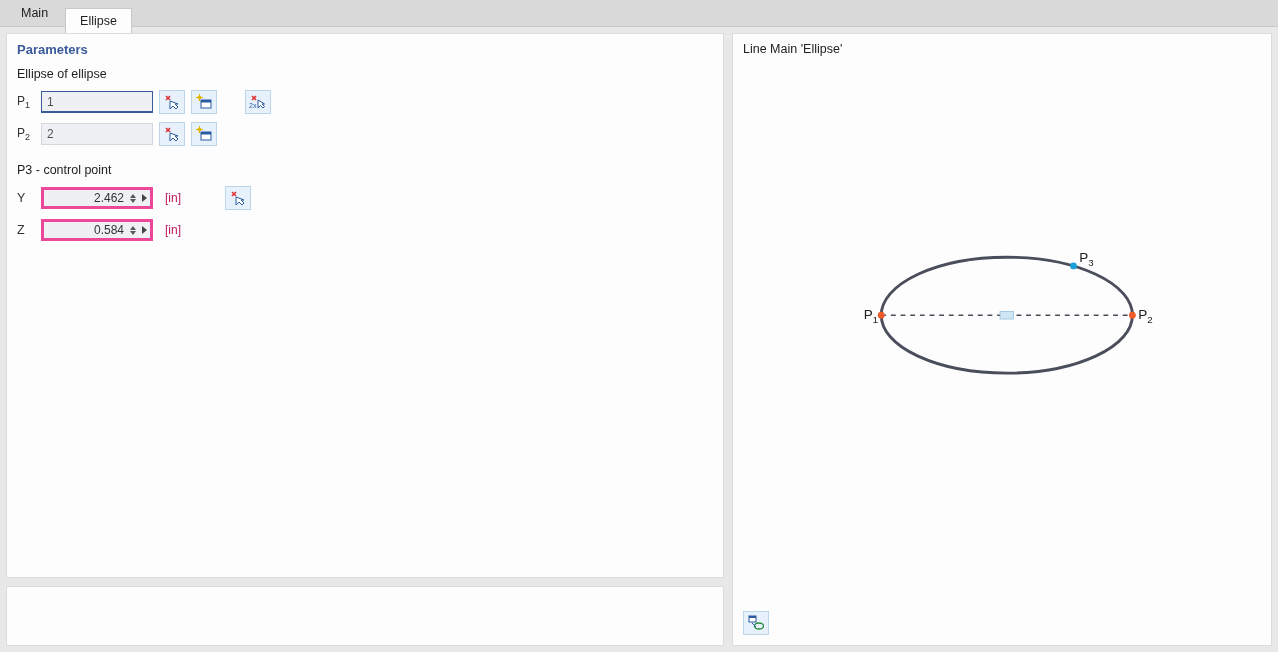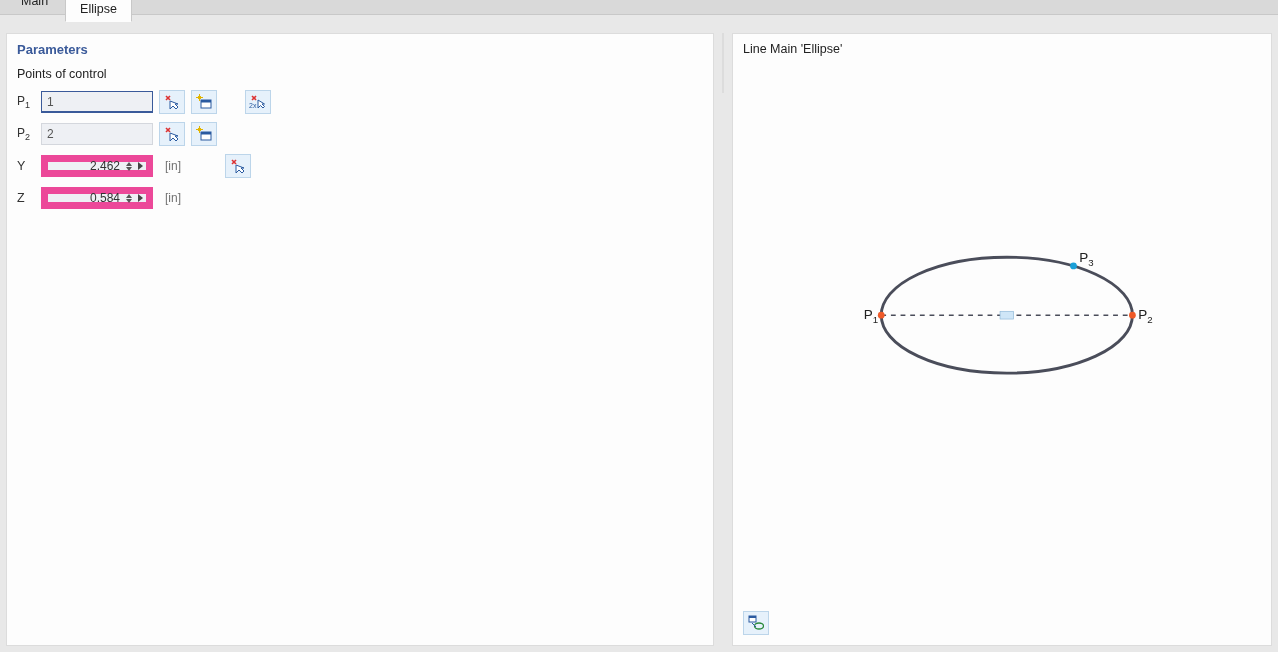--- a/index.html
+++ b/index.html
@@ -7,21 +7,21 @@
     margin: 0; padding: 0;
     width: 1278px; height: 652px;
     font-family: "Segoe UI", Tahoma, Arial, sans-serif;
     font-size: 12px;
     color: #333;
     background: #e8e8e8;
     overflow: hidden;
   }
   .window { width: 1278px; height: 652px; position: relative; }
   .tabbar {
-    height: 15px;
+    height: 27px;
     background: #d9d9d9;
     display: flex; align-items: flex-end;
     padding-left: 6px;
     border-bottom: 1px solid #c8c8c8;
   }
   .tab {
     padding: 5px 14px 5px 14px;
     margin-right: 2px;
     font-size: 12.5px;
     cursor: pointer;
@@ -36,21 +36,21 @@
   }
   .content {
     position: absolute;
     top: 27px; left: 0; right: 0; bottom: 0;
     display: flex;
     padding: 6px;
     gap: 8px;
   }
   .left-col {
     width: 718px;
-    display: flex; flex-direction: row; gap: 8px;
+    display: flex; flex-direction: column; gap: 8px;
   }
   .panel {
     background: #fdfdfd;
     border: 1px solid #dcdcdc;
   }
   .params { flex: 1; padding: 8px 10px; }
   .footer { height: 60px; }
   .right { flex: 1; padding: 8px 10px; position: relative; }
   .section-title {
     color: #3a5a9a; font-weight: 600; font-size: 13px;
@@ -80,21 +80,21 @@
     background: #e6f1fb;
     border: 1px solid #bcd5ea;
     display: inline-flex; align-items: center; justify-content: center;
     cursor: pointer;
   }
   .iconbtn.gap { margin-left: 22px; }
   .numwrap {
     display: flex; align-items: center;
     width: 112px; height: 22px;
     background: #eef0f4;
-    border: 7px solid #ec4899;
+    border: 3px solid #ec4899;
   }
   .numval {
     flex: 1; text-align: right; padding-right: 4px;
     font-size: 12px; color:#333;
   }
   .spinners {
     width: 10px; display: flex; flex-direction: column; justify-content: center; align-items: center;
     gap: 1px;
   }
   .sp {
@@ -104,21 +104,21 @@
   .sp.up { border-bottom: 4px solid #555; }
   .sp.dn { border-top: 4px solid #555; }
   .menuarrow {
     width: 12px; display:flex; align-items:center; justify-content:center;
     cursor: pointer;
   }
   .menuarrow .tri {
     width:0; height:0; border-top:4px solid transparent; border-bottom:4px solid transparent;
     border-left:5px solid #444;
   }
-  .unit { margin-left: 6px; color:#737373; font-size:12px; }
+  .unit { margin-left: 6px; color:#be185d; font-size:12px; }
   .axislabel { width: 18px; font-size:12.5px; }
   .preview-title { font-size: 12.5px; color:#222; margin-bottom: 6px; }
   .preview-area {
     position: absolute; top: 30px; left: 8px; right: 8px; bottom: 40px;
   }
   .corner-btn {
     position: absolute; left: 10px; bottom: 10px;
     width: 26px; height: 24px;
     background: #e6f1fb;
     border: 1px solid #bcd5ea;
@@ -141,21 +141,21 @@
     </div>
   </div>
 
   <div class="content">
 
     <div class="left-col">
 
       <div class="panel params">
         <div class="section-title">Parameters</div>
 
-        <div class="subheading">Points of control</div>
+        <div class="subheading">Ellipse of ellipse</div>
 
         <div class="row">
           <div class="plabel">
             <span>P</span><sub>1</sub>
           </div>
           <input class="txt active" value="1" style="">
           <div class="iconbtn">
             <svg width="16" height="16">
               <line x1="2" y1="2" x2="6" y2="6" stroke="#d33" stroke-width="1.6"></line>
               <line x1="6" y1="2" x2="2" y2="6" stroke="#d33" stroke-width="1.6"></line>
@@ -193,20 +193,21 @@
           </div>
           <div class="iconbtn">
             <svg width="16" height="16">
               <path d="M2 2 L5 5 M5 2 L2 5 M3.5 0 L3.5 7 M0 3.5 L7 3.5" stroke="#e2b400" stroke-width="1"></path>
               <rect x="5" y="6" width="10" height="8" fill="#fff" stroke="#2a5aa0" stroke-width="1"></rect>
               <rect x="5" y="6" width="10" height="2.5" fill="#2a5aa0"></rect>
             </svg>
           </div>
         </div>
 
+        <div class="subheading" style="margin-top:16px;">P3 - control point</div>
 
         <div class="row">
           <div class="axislabel">Y</div>
           <div class="numwrap">
             <div class="numval">2.462</div>
             <div class="spinners">
               <div class="sp up"></div>
               <div class="sp dn"></div>
             </div>
             <div class="menuarrow">

